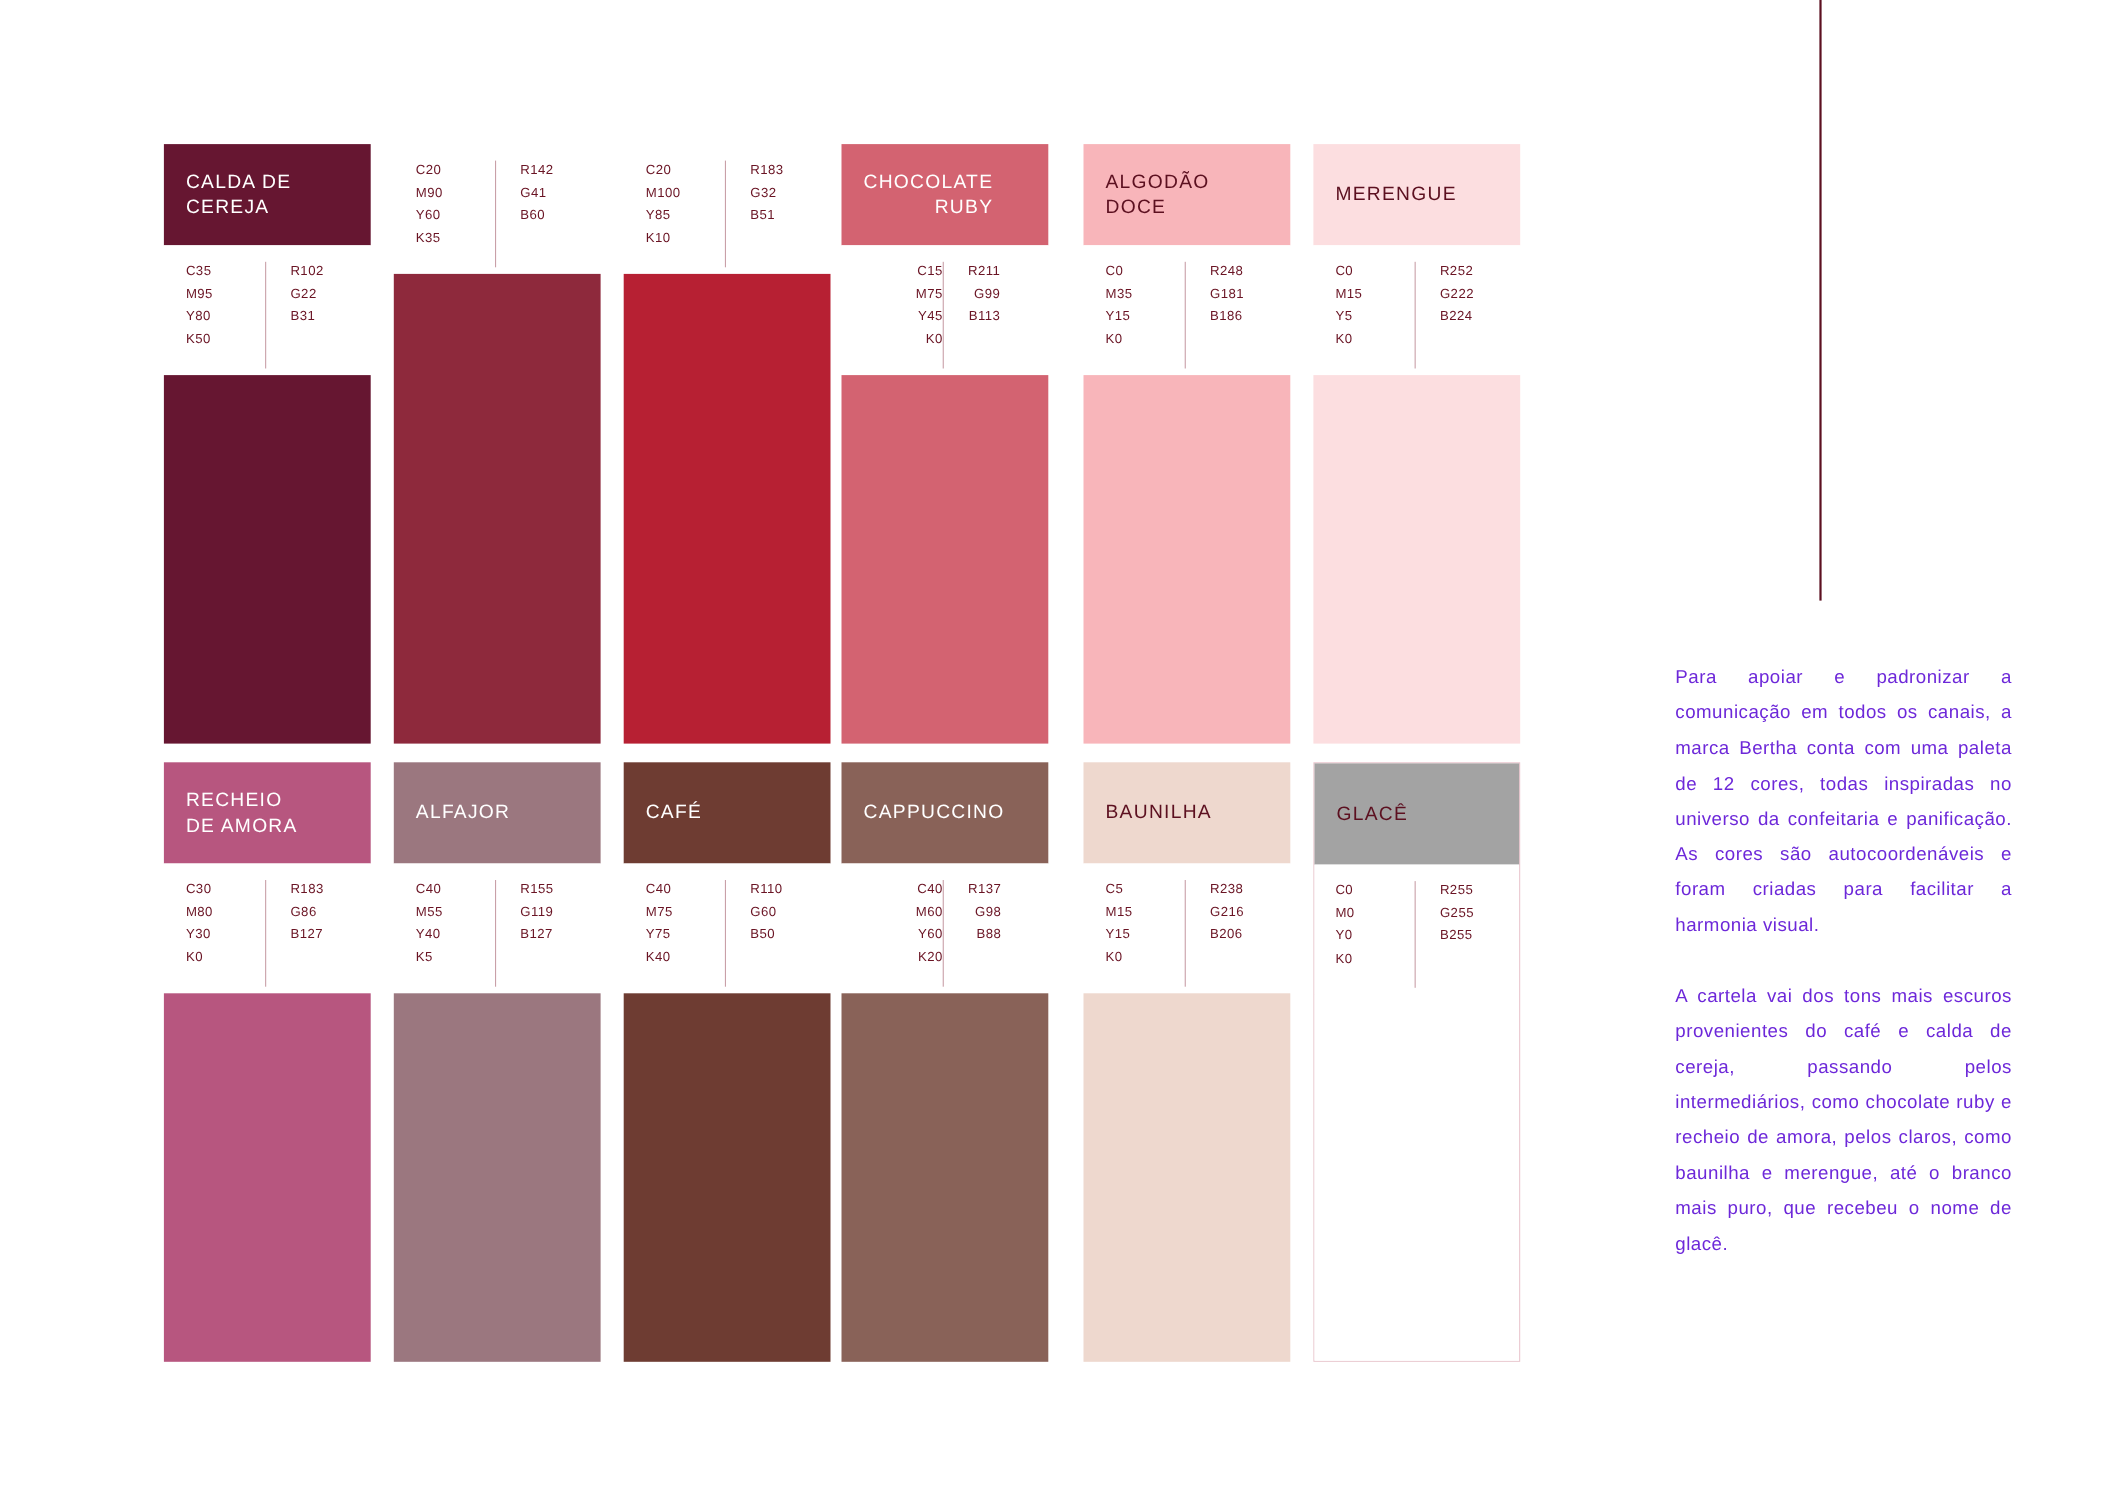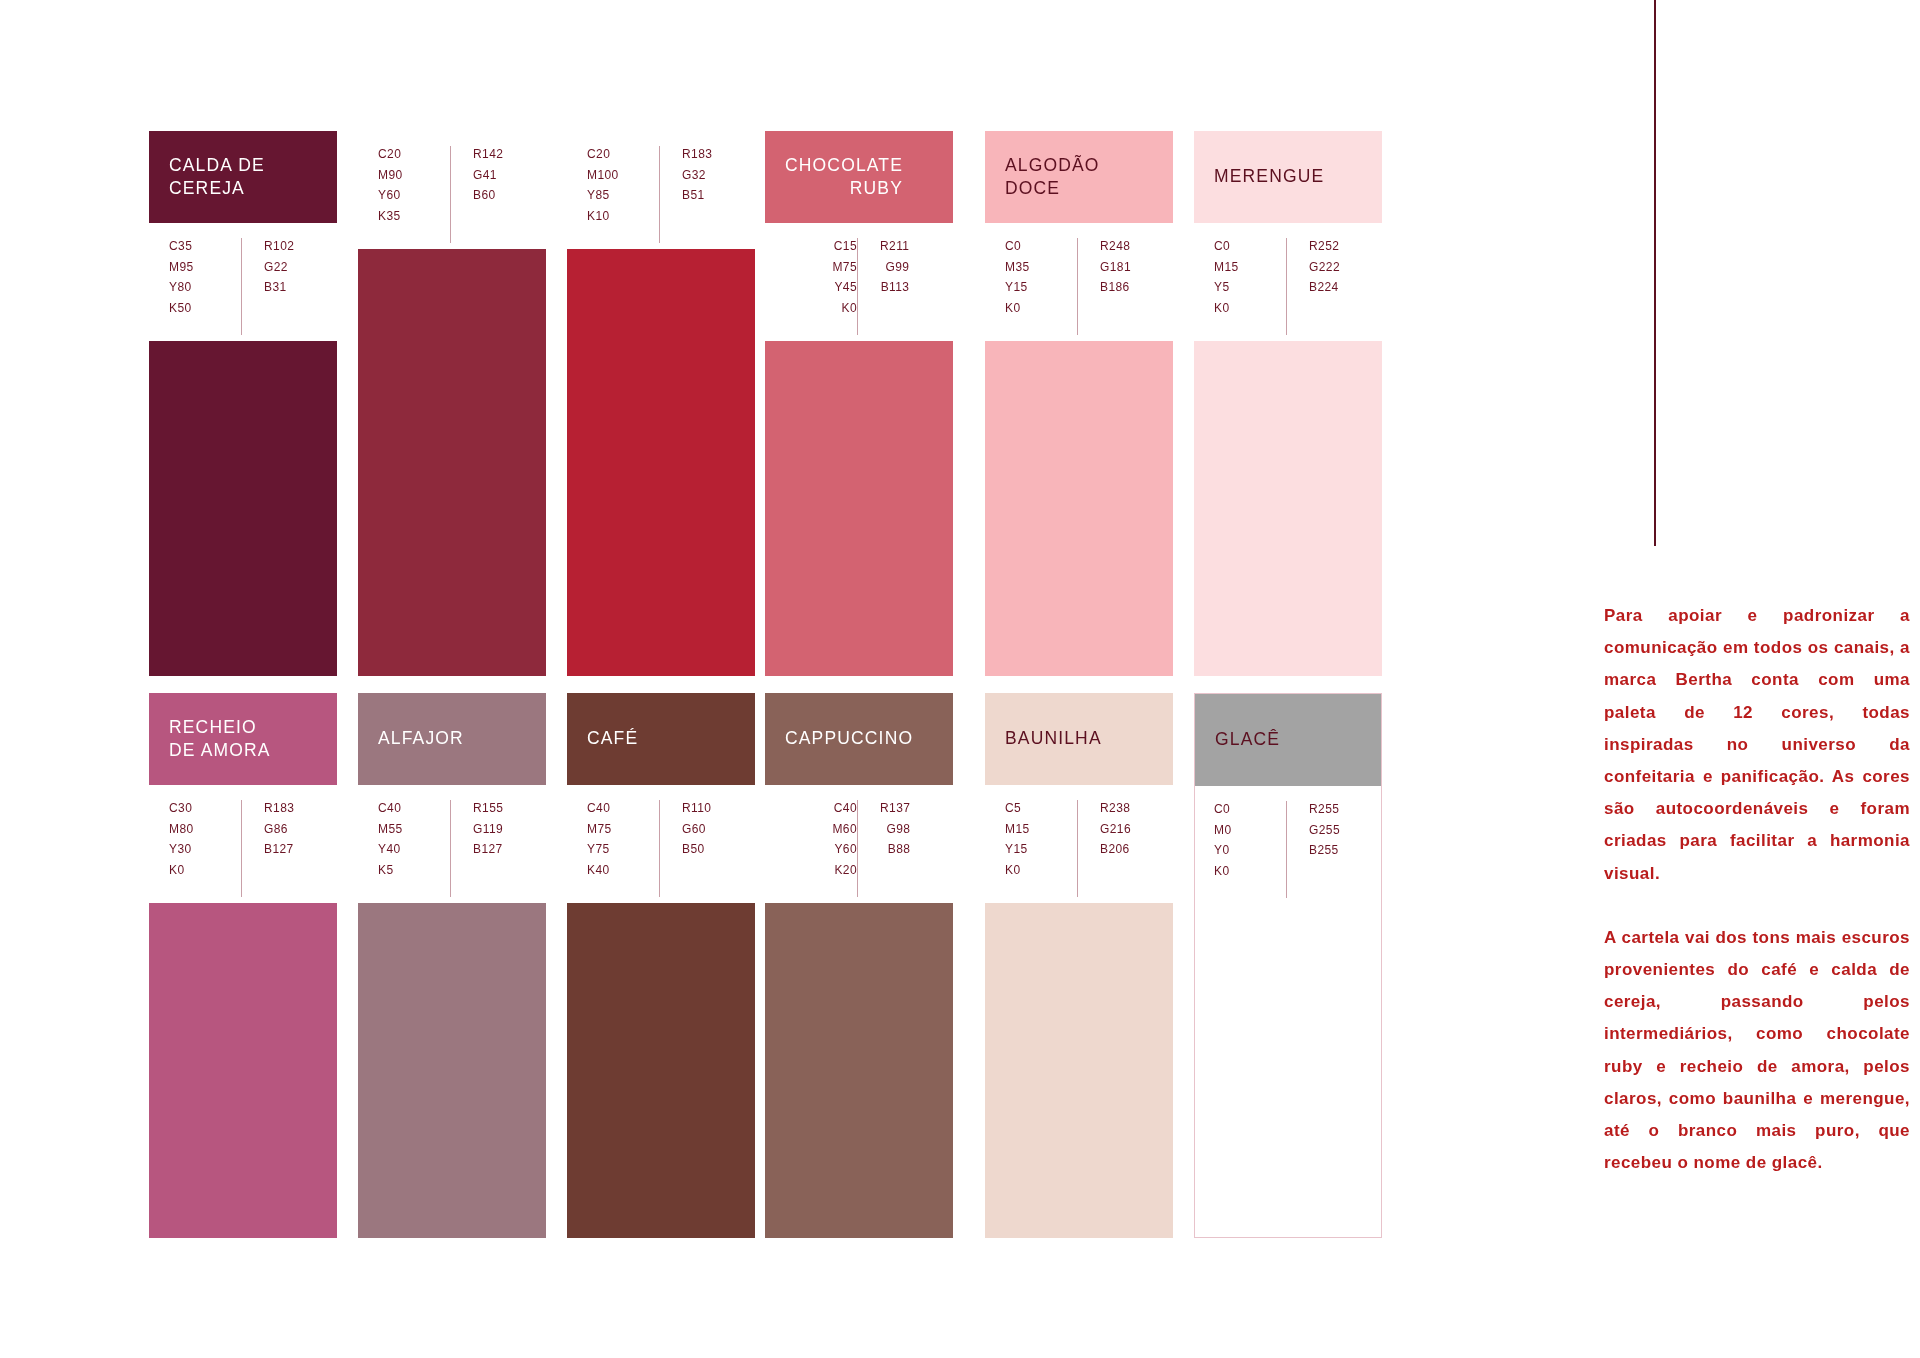--- a/index.html
+++ b/index.html
@@ -102,29 +102,28 @@
   
   .sw-body { flex: 1 1 auto; }
 
   
   .outlined { border: 1px solid #e8c3cb; }
   .outlined .sw-values { padding-left: 19px; }
 
   
   .copy {
     position: absolute;
-    left: 1604px;
+    left: 1523px;
     top: 600px;
     width: 306px;
-    color: #b91c1c;
+    color: #6d28d9;
     font-size: 17px;
     line-height: 32.2px;
     letter-spacing: 0.45px;
     text-align: justify;
-    font-weight: bold;
   }
   .copy p { margin: 0; }
   .copy p + p { margin-top: 32px; }
 </style>
 </head>
 <body>
 
 <div class="vrule" style="background: rgb(92, 16, 32);"></div>
 
 <div class="grid">

